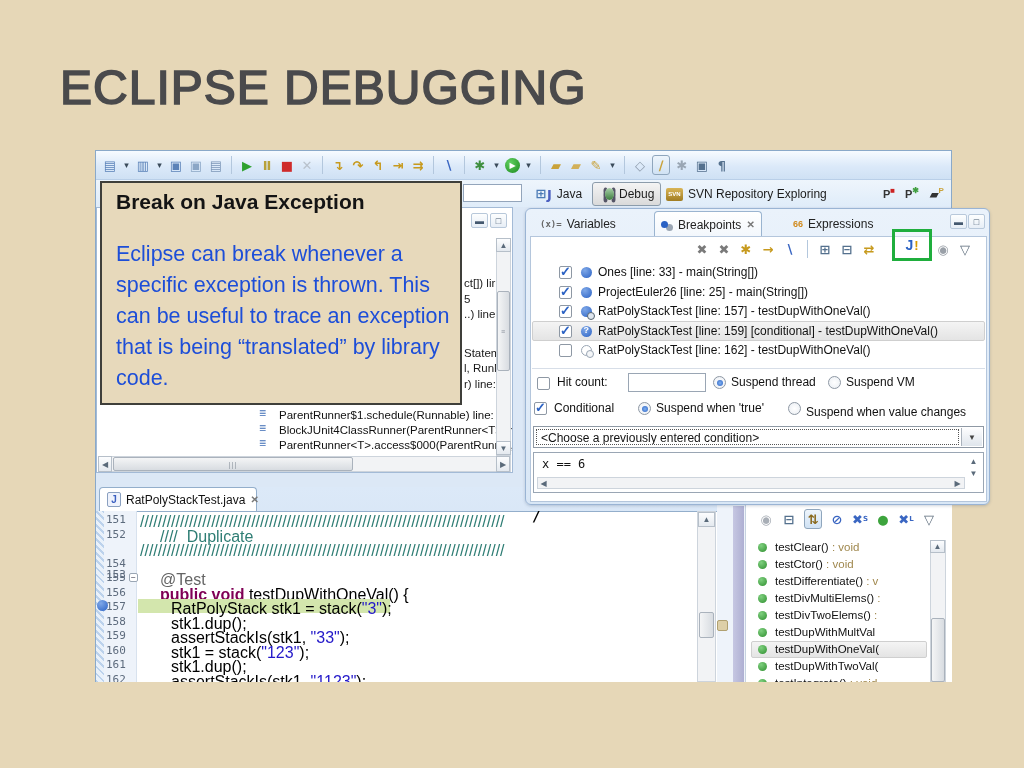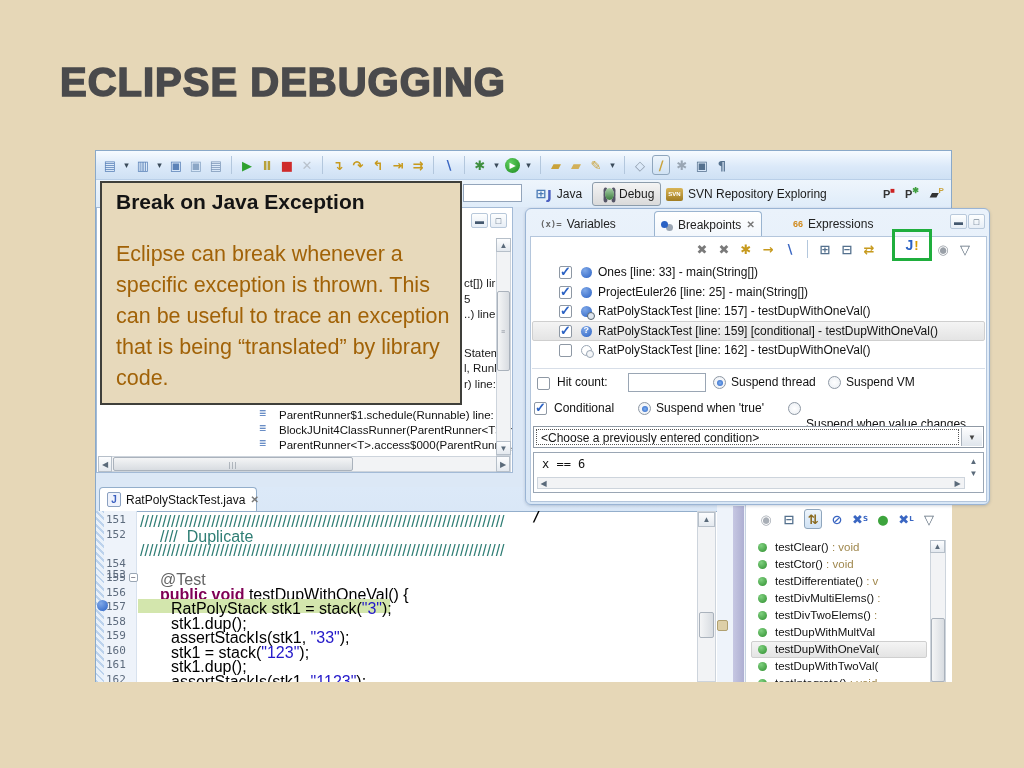--- a/index.html
+++ b/index.html
@@ -1,20 +1,20 @@
 <!DOCTYPE html>
 <html><head>
 <meta charset="utf-8">
 <style>
   html,body{margin:0;padding:0;background:#888;}
   .slide{position:relative;width:1024px;height:768px;background:#e6d7b7;overflow:hidden;
          font-family:"Liberation Sans",sans-serif;}
   .abs{position:absolute;}
   
-  #slide-title{position:absolute;left:60px;top:60px;font-size:40px;font-weight:bold;
+  #slide-title{position:absolute;left:60px;top:60px;font-size:48px;font-weight:normal;
      color:#4a4a4c;letter-spacing:1px;-webkit-text-stroke:1.6px #4a4a4c;
      font-family:"Liberation Sans",sans-serif;}
   
   #win{position:absolute;left:95px;top:150px;width:857px;height:532px;
      background:#dce8f6;border:1px solid #8aa9c9;box-sizing:border-box;}
   #tb1{position:absolute;left:96px;top:151px;width:855px;height:29px;
      background:linear-gradient(#f7fbff,#dbe9f9 55%,#cfe1f4);
      border-bottom:1px solid #b9cfe8;display:flex;align-items:center;gap:4px;
      padding-left:6px;box-sizing:border-box;}
   #tb2{position:absolute;left:96px;top:180px;width:855px;height:27px;
@@ -64,21 +64,21 @@
   .sb-thumb.h{background:linear-gradient(#f4f5f6,#d8dce1);}
   .sb-btn{position:absolute;font-size:8px;color:#5a6a7a;display:flex;align-items:center;
      justify-content:center;background:linear-gradient(#fcfdfe,#e4e9ef);
      border:1px solid #b6bfc9;box-sizing:border-box;}
   .grip{font-size:7px;color:#8a929c;letter-spacing:1px;}
   
   #callout{position:absolute;left:100px;top:181px;width:362px;height:224px;
      background:#e7d9bb;border:2px solid #3f3f3a;box-sizing:border-box;z-index:50;}
   #callout-title{position:absolute;left:14px;top:7px;font-size:21px;font-weight:bold;color:#141414;}
   #callout-body{position:absolute;left:14px;top:56px;width:338px;font-size:21.5px;
-     line-height:31px;color:#a16207;}
+     line-height:31px;color:#1d4ed8;}
   
   #bp-panel{position:absolute;left:525px;top:208px;width:465px;height:297px;z-index:40;
      background:linear-gradient(#eaf2fb,#d9e7f6);border:1px solid #9ab4d4;border-radius:6px;
      box-sizing:border-box;box-shadow:0 1px 3px rgba(60,80,110,.25);overflow:hidden;}
   #bp-content{position:absolute;left:4px;top:27px;width:457px;height:266px;background:#fff;
      border:1px solid #b4c6dc;box-sizing:border-box;}
   .vtab{position:absolute;top:4px;height:22px;display:flex;align-items:center;gap:5px;
      font-size:12px;color:#222;padding:0 6px;}
   .vtab.active{top:2px;height:25px;background:linear-gradient(#fff,#f2f7fc);
      border:1px solid #9ab4d0;border-bottom:none;border-radius:4px 4px 0 0;}
@@ -424,21 +424,21 @@
     <span class="rd on" style="left:187px;top:167px;"></span>
     <span class="lbl" style="left:205px;top:166px;">Suspend thread</span>
     <span class="rd" style="left:302px;top:167px;"></span>
     <span class="lbl" style="left:320px;top:166px;">Suspend VM</span>
 
     <span class="cb on" style="left:8px;top:193px;"></span>
     <span class="lbl" style="left:28px;top:192px;">Conditional</span>
     <span class="rd on" style="left:112px;top:193px;"></span>
     <span class="lbl" style="left:130px;top:192px;">Suspend when 'true'</span>
     <span class="rd" style="left:262px;top:193px;"></span>
-    <span class="lbl" style="left:280px;top:208px;">Suspend when value changes</span>
+    <span class="lbl" style="left:280px;top:196px;">Suspend when value changes</span>
 
     <div id="cond-combo" style="left:7px;top:217px;width:451px;height:22px;">
       <div class="inner">&lt;Choose a previously entered condition&gt;</div>
       <div id="combo-btn">▼</div>
     </div>
 
     <div id="cond-area" style="left:7px;top:243px;width:451px;height:41px;">
       <span id="cond-text">x == 6</span>
       <span class="sb-btn" style="right:3px;top:3px;width:13px;height:11px;border:none;background:none;">▲</span>
       <span class="sb-btn" style="right:3px;top:15px;width:13px;height:11px;border:none;background:none;">▼</span>

